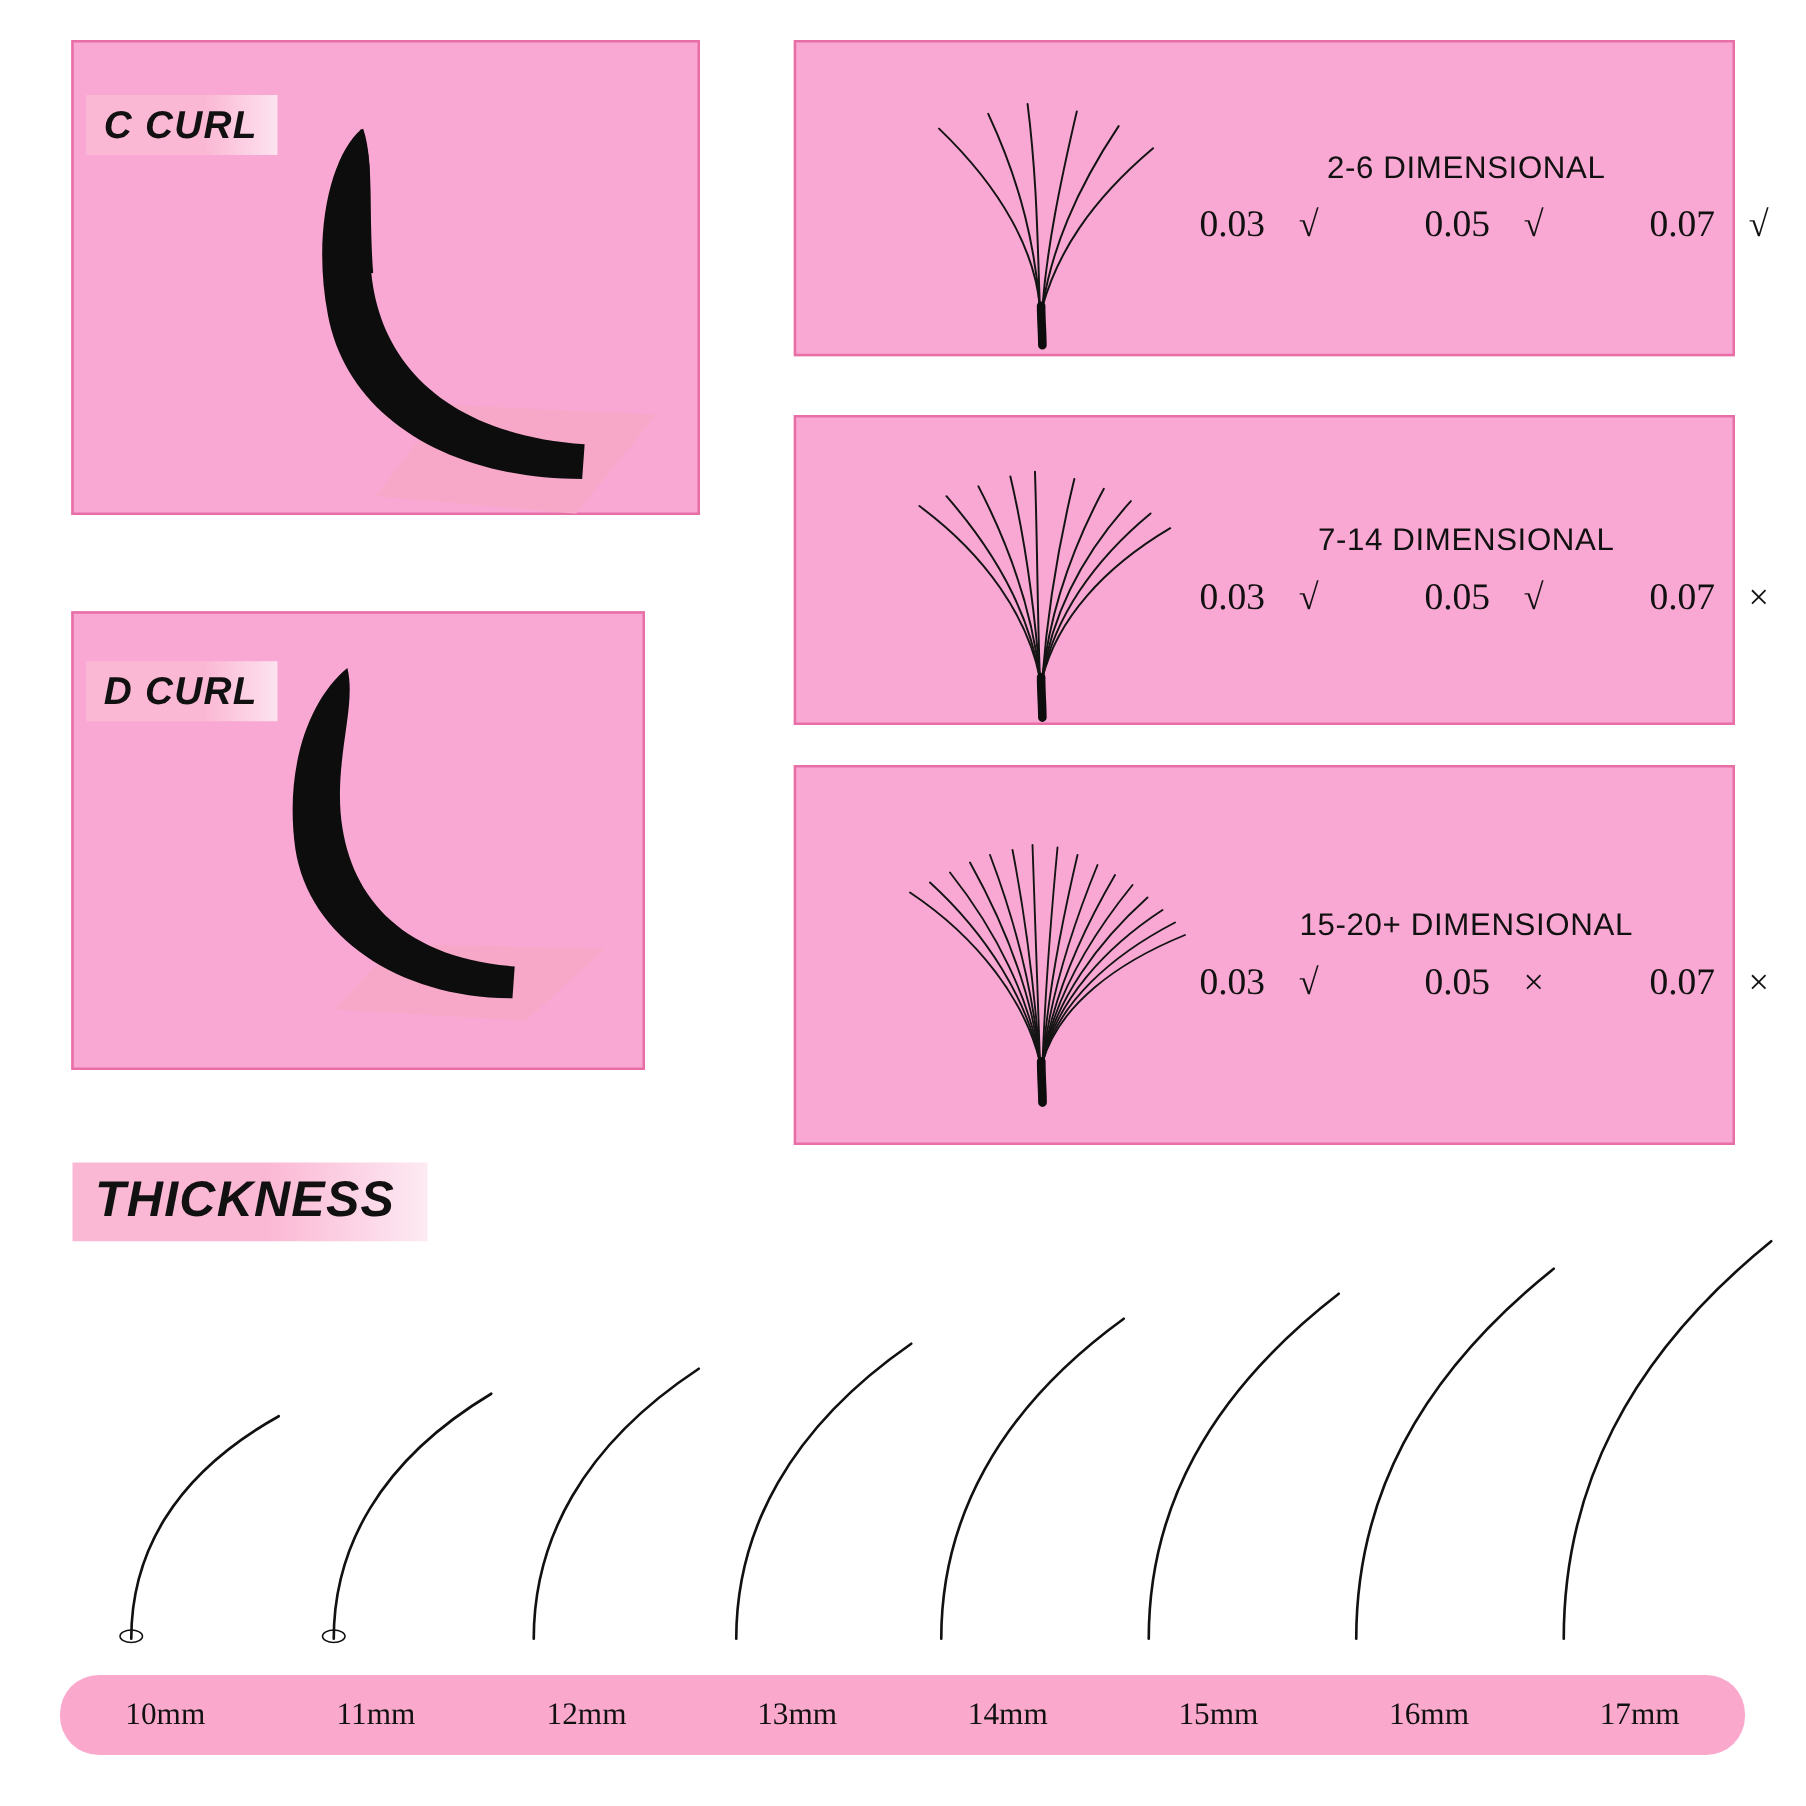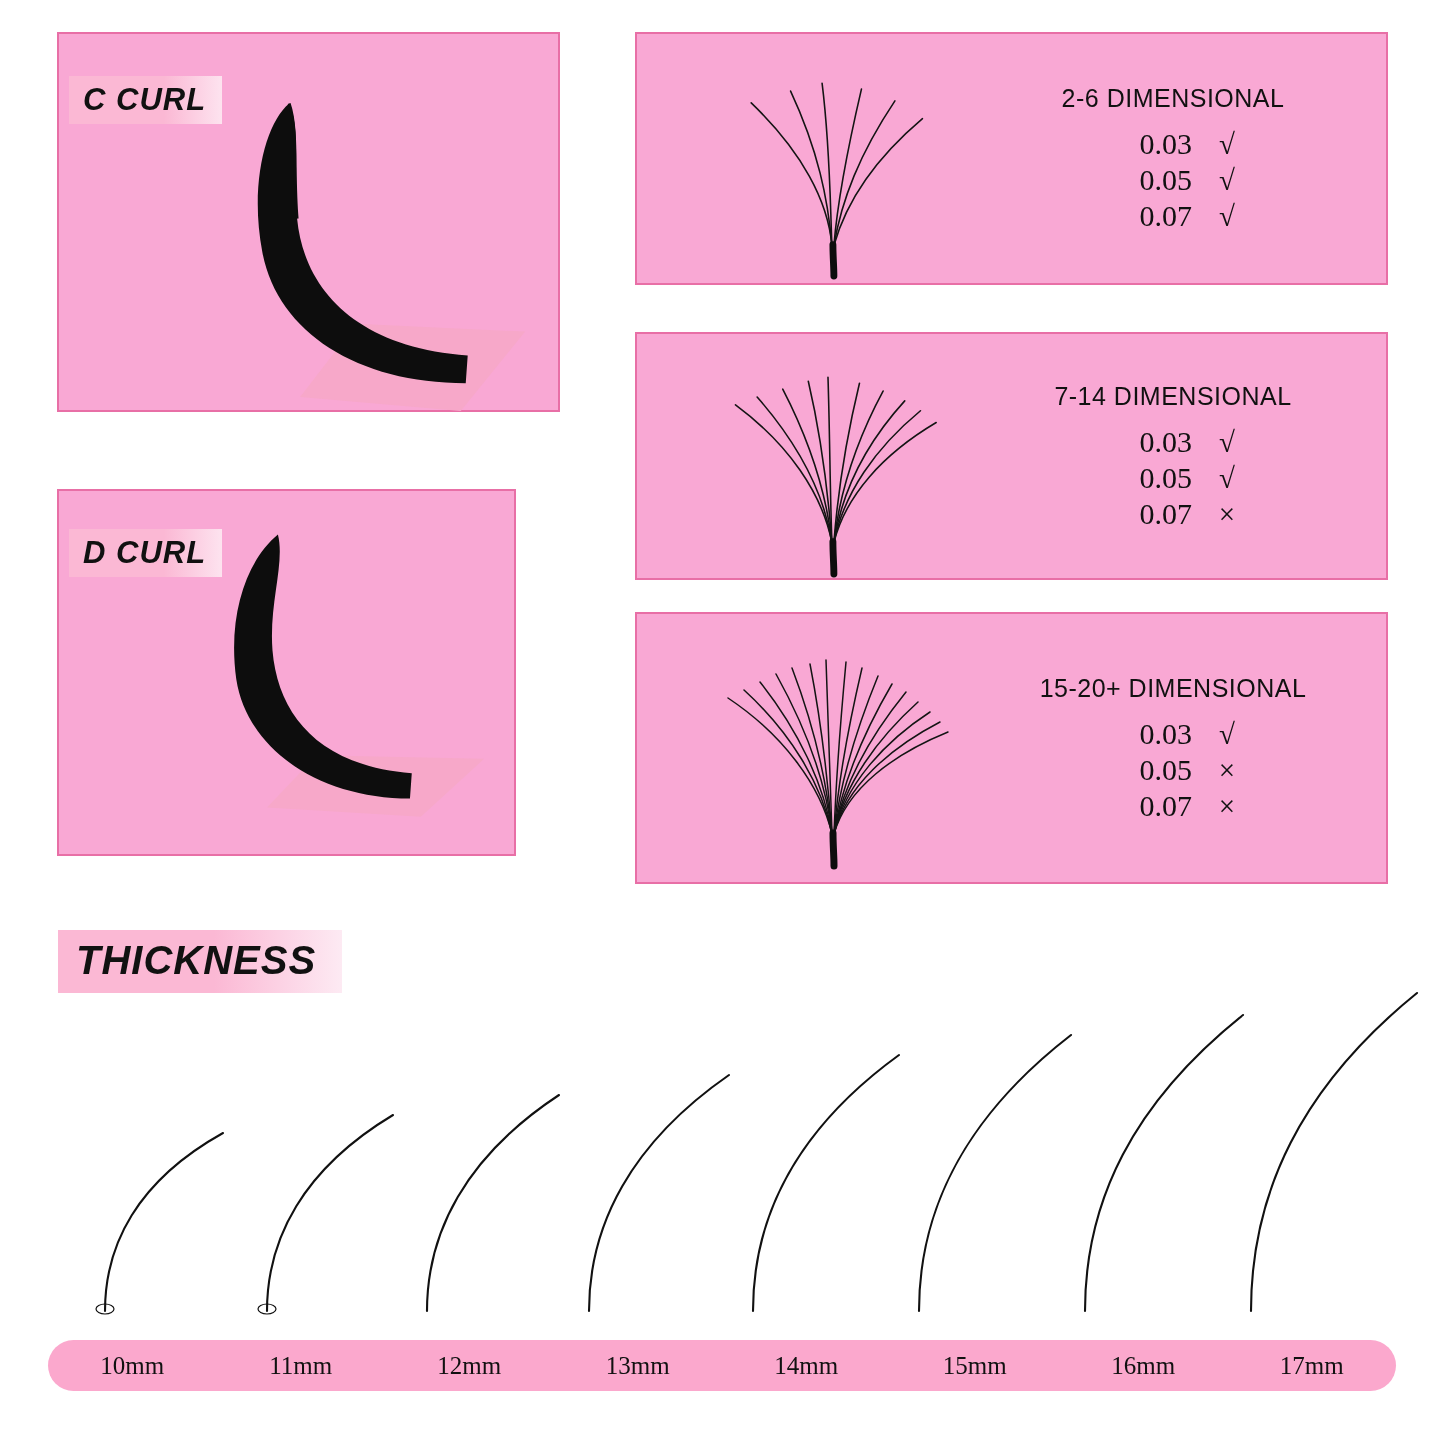--- a/index.html
+++ b/index.html
@@ -41,21 +41,21 @@
     color: #111111;
     white-space: nowrap;
   }
   #panel-d-curl .curl-label { top: 38px; }
 
   .curl-art { position: absolute; inset: 0; }
 
   
   #panel-dim-0 { left: 635px; top: 32px;  width: 753px; height: 253px; }
   #panel-dim-1 { left: 635px; top: 332px; width: 753px; height: 248px; }
-  #panel-dim-2 { left: 635px; top: 612px; width: 753px; height: 272px; }
+  #panel-dim-2 { left: 635px; top: 612px; width: 753px; height: 304px; }
 
   .dim-art {
     position: absolute;
     left: 25px;
     top: 0;
     width: 330px;
     height: 100%;
   }
   .dim-info {
     position: absolute;
@@ -70,21 +70,21 @@
   }
   .dim-title {
     font-family: "Liberation Sans", sans-serif;
     font-weight: 400;
     font-size: 25px;
     letter-spacing: 0.5px;
     color: #111111;
     margin-bottom: 14px;
     white-space: nowrap;
   }
-  .dim-rows { display: flex; flex-direction: column; gap: 2px; }
+  .dim-rows { display: flex; flex-direction: row; gap: 2px; }
   .dim-row {
     display: flex;
     align-items: baseline;
     font-family: "Liberation Serif", serif;
     font-size: 30px;
     color: #111111;
   }
   .dim-size { width: 108px; text-align: right; }
   .dim-mark { width: 70px; text-align: center; font-size: 29px; }
 
@@ -114,21 +114,21 @@
   .lash-cell {
     position: absolute;
     bottom: 0;
   }
 
   #size-bar {
     position: absolute;
     left: 48px;
     top: 1340px;
     width: 1348px;
-    height: 51px;
+    height: 64px;
     background: #fba8cd;
     border-radius: 31px;
     display: flex;
     align-items: center;
     justify-content: space-between;
   }
   .size-item {
     flex: 1 1 0;
     text-align: center;
     font-family: "Liberation Serif", serif;

